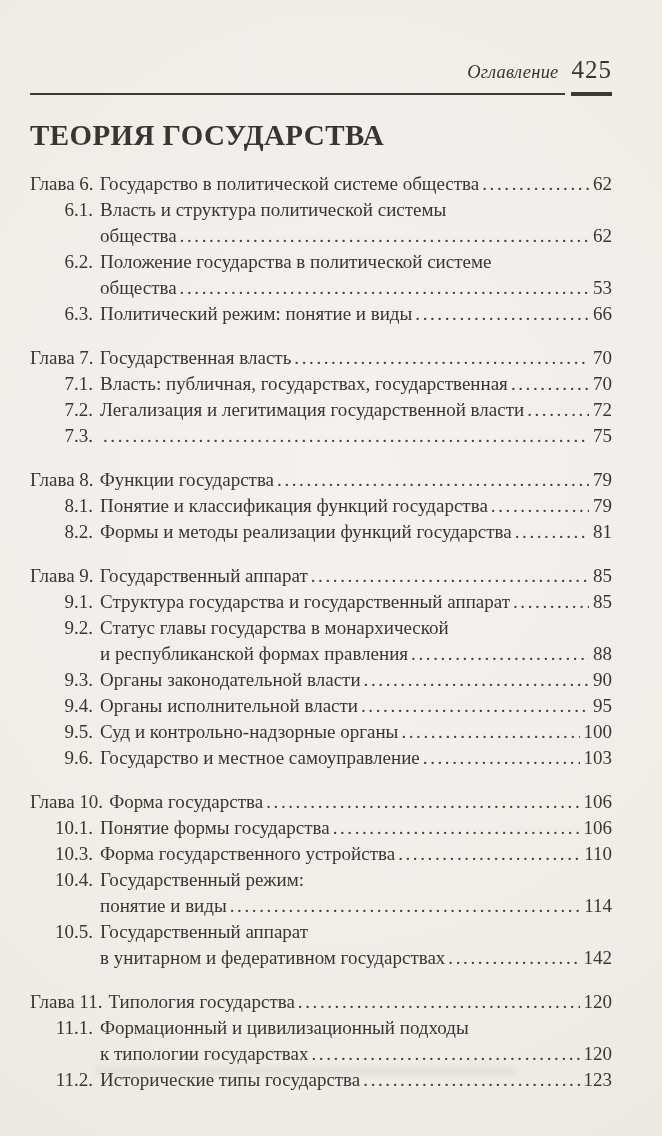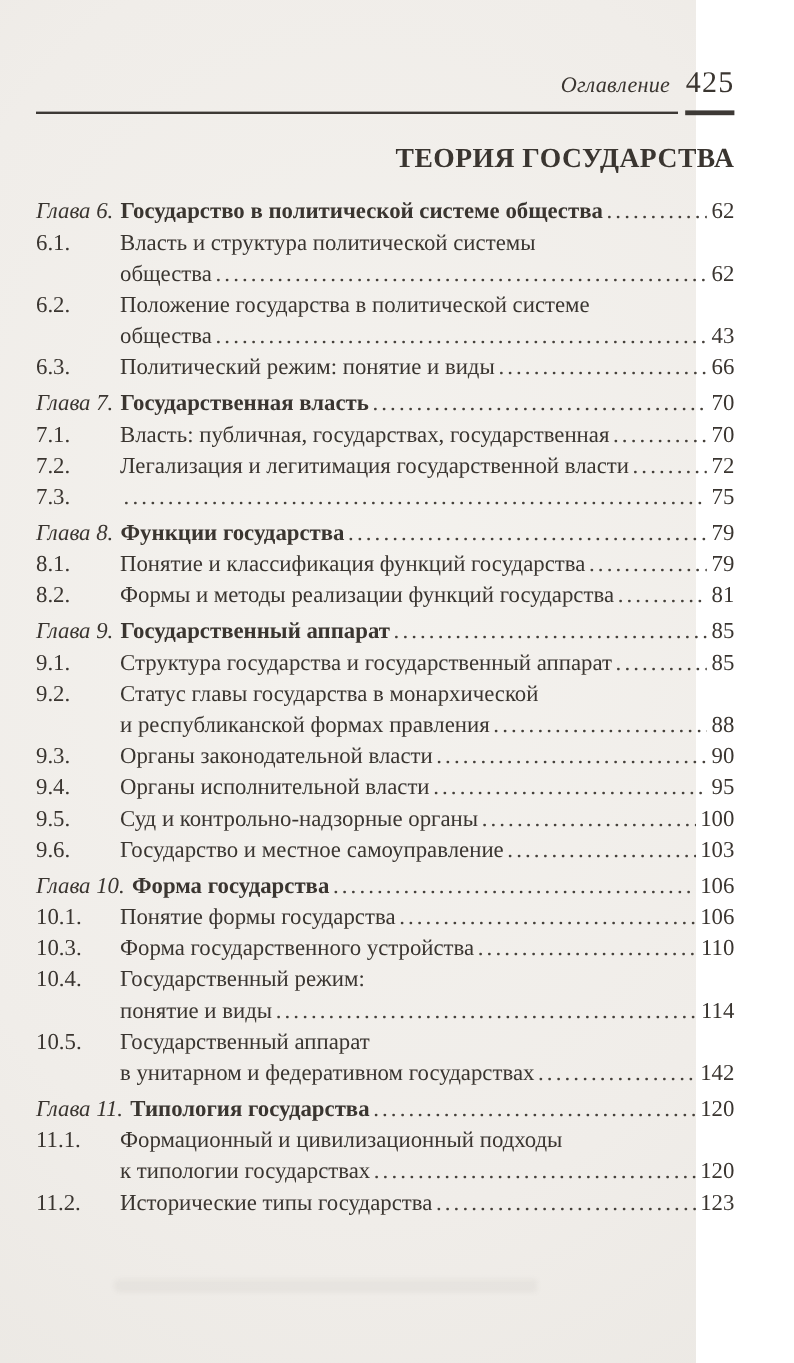--- a/index.html
+++ b/index.html
@@ -6,21 +6,21 @@
     margin: 0; padding: 0;
     width: 662px; height: 1136px;
     overflow: hidden;
   }
   body {
     font-family: "Liberation Serif", "DejaVu Serif", serif;
     color: #3a3530;
   }
   .page {
     position: relative;
-    width: 580px; height: 1136px;
+    width: 662px; height: 1136px;
     background:
       radial-gradient(140% 95% at 52% 42%, #f4f2ee 0%, #f0ede9 50%, #eae7e2 82%, #e3e0da 100%);
   }
   .content {
     position: relative;
     margin-left: 30px;
     width: 582px;
   }
   
   .running-head {
@@ -52,45 +52,46 @@
     border-top: 2px solid #3d3935;
   }
   .rule-bar {
     width: 41px; height: 4px;
     background: #3d3935;
     margin-left: 6px;
   }
   
   .section-title {
     margin: 23px 0 0 0;
-    text-align: right;
-    font-size: 23px;
+    text-align: left;
+    font-size: 29px;
     font-weight: bold;
     letter-spacing: 0.4px;
   }
   
   .toc {
     margin-top: 19px;
     font-size: 19px;
     line-height: 26px;
   }
-  .chapter { margin-top: 4px; }
+  .chapter { margin-top: 18px; }
   .chapter:first-child { margin-top: 0; }
   .row {
     display: flex;
     align-items: baseline;
     white-space: nowrap;
   }
-  .chapter-label { flex: none; font-style: italic; }
-  .chapter-title { flex: none; font-weight: bold; margin-left: 6px; }
+  .chapter-label { flex: none; }
+  .chapter-title { flex: none; font-weight: normal; margin-left: 6px; }
   .num {
     flex: none;
     width: 70px;
     padding-right: 7px;
     box-sizing: border-box;
+    text-align: right;
   }
   .cont { padding-left: 70px; }
   .itext { flex: 0 1 auto; min-width: 0; }
   .dots {
     flex: 1 1 0;
     min-width: 0;
     overflow: hidden;
     margin: 0 2px 0 3px;
     letter-spacing: 2.6px;
     color: #45403a;
@@ -145,21 +146,21 @@
             <span class="dots"></span>
             <span class="pg">62</span>
           </div>
           <div class="row item">
             <span class="num">6.2.</span>
             <span class="itext">Положение государства в политической системе</span>
           </div>
           <div class="row item cont">
             <span class="itext">общества</span>
             <span class="dots"></span>
-            <span class="pg">43</span>
+            <span class="pg">53</span>
           </div>
           <div class="row item">
             <span class="num">6.3.</span>
             <span class="itext">Политический режим: понятие и виды</span>
             <span class="dots"></span>
             <span class="pg">66</span>
           </div>
         </section>
         <section class="chapter">
           <div class="row">

